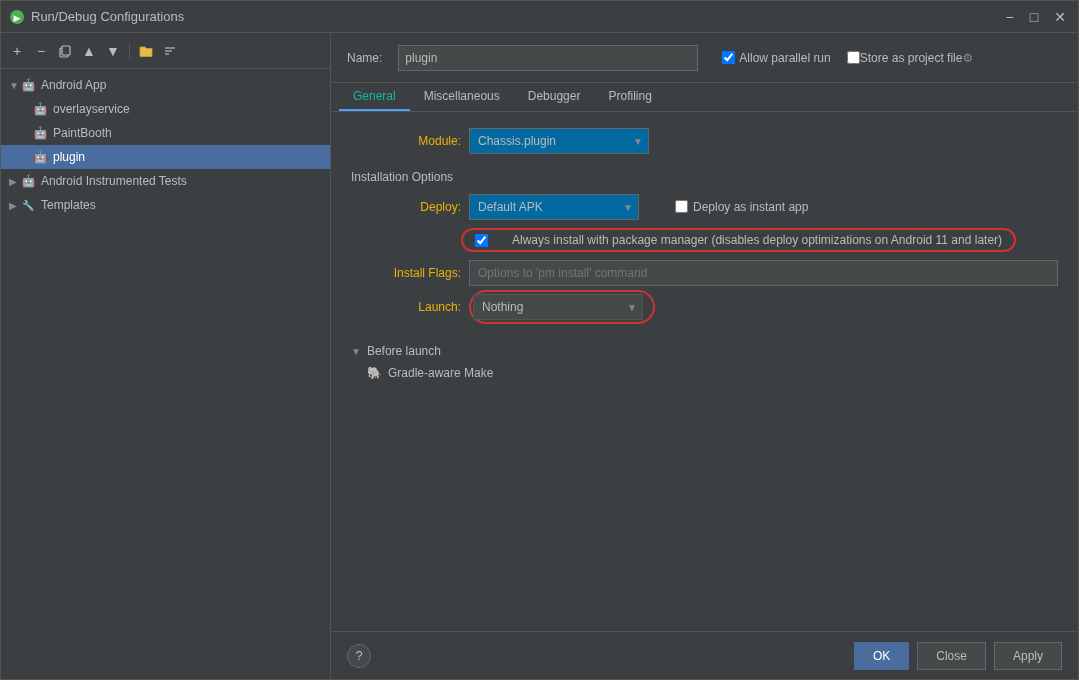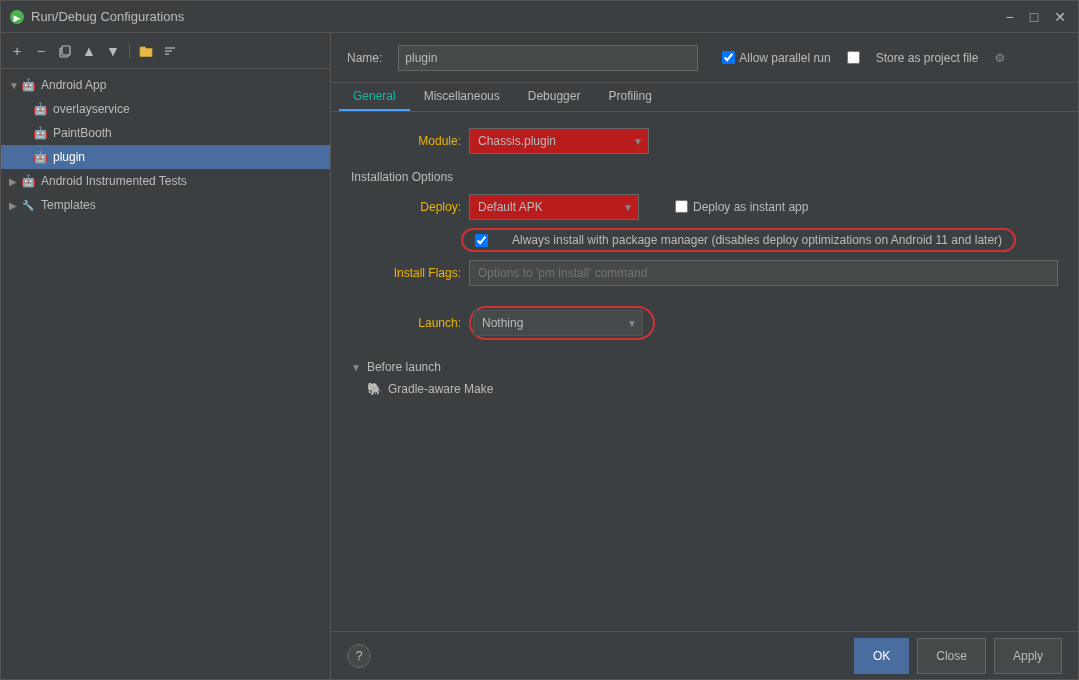--- a/index.html
+++ b/index.html
@@ -155,21 +155,21 @@
       display: flex;
       align-items: center;
       gap: 4px;
       color: #bbbbbb;
       font-size: 12px;
       margin-left: 8px;
     }
     .store-project {
       display: flex;
       align-items: center;
-      gap: 16px;
+      gap: 0;
       color: #bbbbbb;
       font-size: 12px;
     }
     .store-gear {
       color: #888;
       font-size: 12px;
     }
     .tabs-bar {
       display: flex;
       border-bottom: 1px solid #555;
@@ -211,21 +211,21 @@
       font-size: 12px;
       flex-shrink: 0;
     }
     .select-wrap {
       position: relative;
       display: inline-flex;
       align-items: center;
     }
     .form-select {
       height: 26px;
-      background: #b91c1c;
+      background: #0369a1;
       border: 1px solid #666;
       color: #bbbbbb;
       font-size: 12px;
       padding: 0 24px 0 8px;
       outline: none;
       appearance: none;
       cursor: pointer;
       min-width: 160px;
     }
     .select-arrow {
@@ -309,21 +309,21 @@
       align-items: center;
       justify-content: center;
       cursor: pointer;
       font-size: 13px;
     }
     .bottom-btns {
       display: flex;
       gap: 8px;
     }
     .btn {
-      height: 36px;
+      height: 28px;
       padding: 0 18px;
       background: #45494a;
       border: 1px solid #666;
       color: #bbbbbb;
       font-size: 12px;
       cursor: pointer;
       outline: none;
     }
     .btn.primary {
       background: #4a6da0;
@@ -478,21 +478,21 @@
 
         
         <div style="margin-bottom:8px; margin-left:110px; display:inline-block;">
           <div style="border:2px solid #cc3333; border-radius:14px; padding:3px 12px; display:flex; align-items:center; gap:24px;">
             <input type="checkbox" checked="" style="">
             <span class="checkbox-label">Always install with package manager (disables deploy optimizations on Android 11 and later)</span>
           </div>
         </div>
 
         
-        <div class="form-row" style="margin-bottom:20px;justify-content:center;">
+        <div class="form-row" style="margin-bottom:4px;justify-content:center;">
           <span class="form-label">Install Flags:</span>
           <input class="install-flags-input" type="text" placeholder="Options to 'pm install' command" style="flex: 1 1 0%; height: 26px; background: rgb(69, 73, 74); border: 1px solid rgb(102, 102, 102); color: rgb(136, 136, 136); font-size: 12px; padding: 0px 8px; outline: none;">
         </div>
 
         
 
         
         <div class="form-row">
           <span class="form-label">Launch:</span>
           <div style="border:2px solid #cc3333; border-radius:18px; padding:2px 10px 2px 2px; display:inline-flex; align-items:center;">

